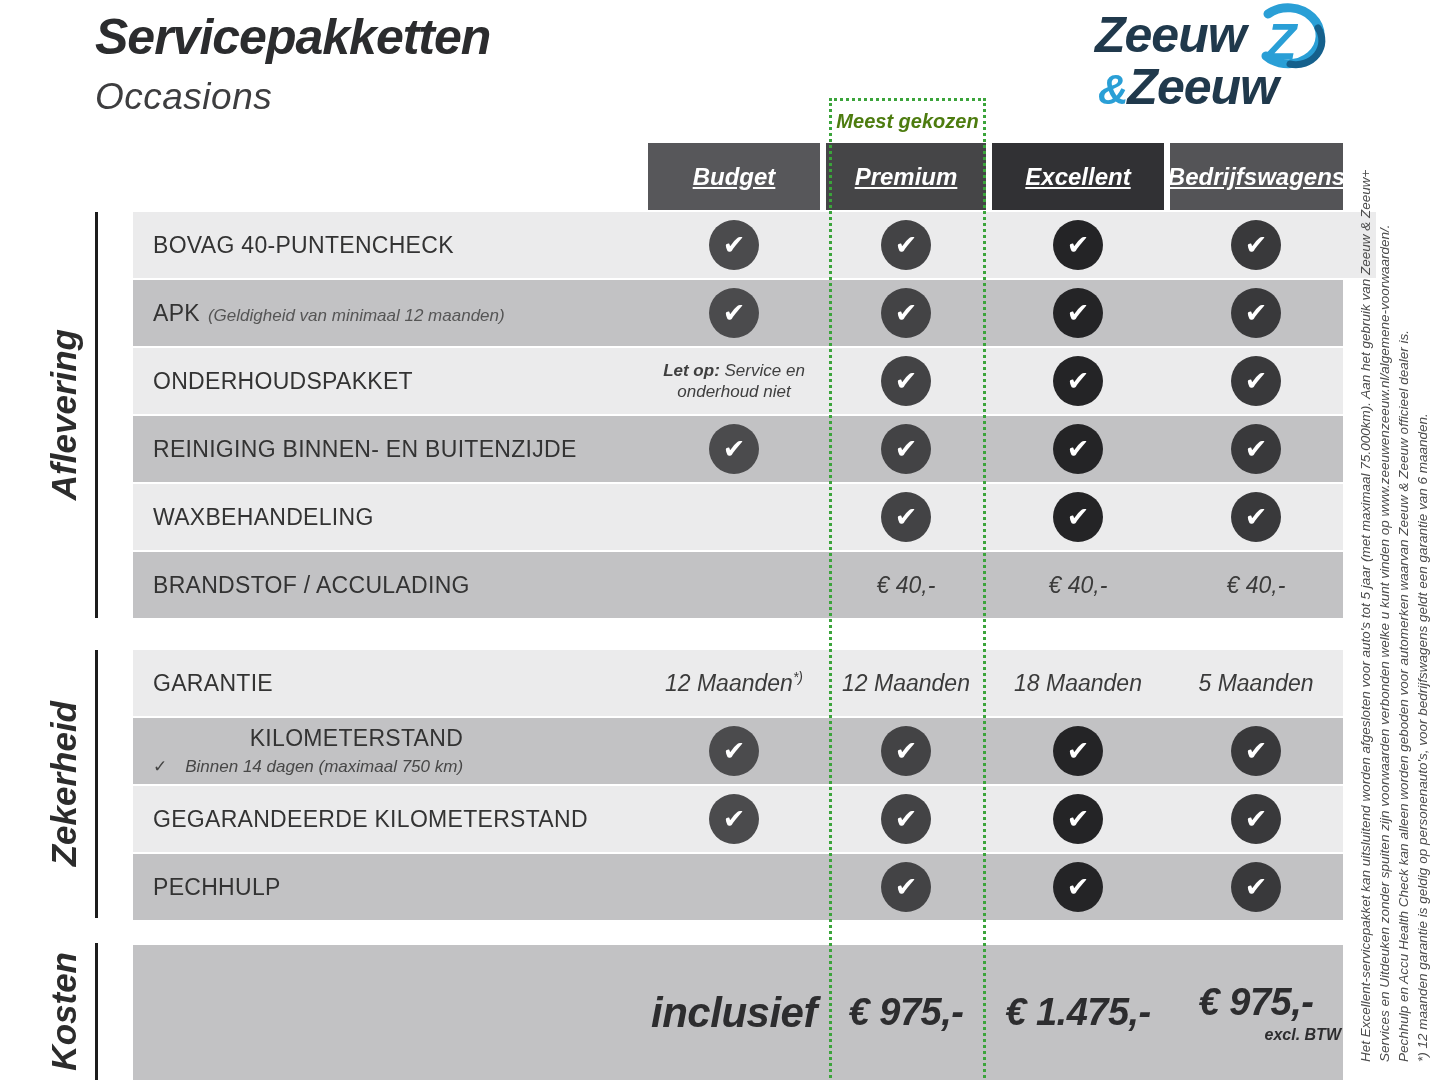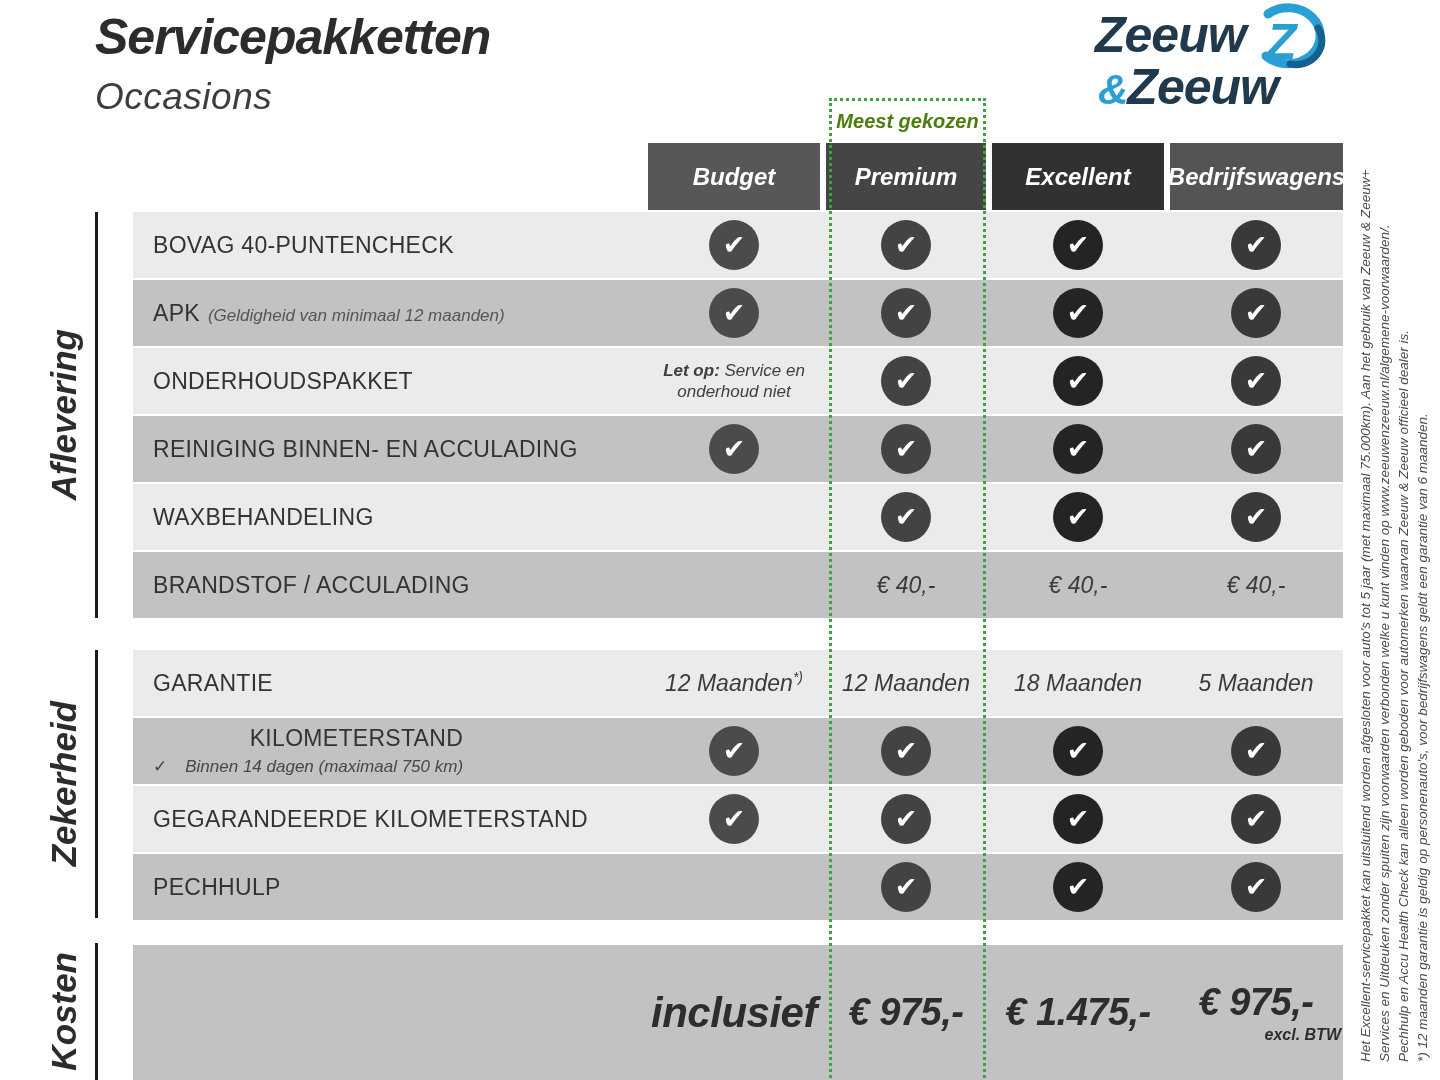--- a/index.html
+++ b/index.html
@@ -19,21 +19,21 @@
 
   
   .highlight-box{position:absolute;left:829px;top:98px;width:151px;height:982px;
     border-left:3px dotted #3ba43b;border-right:3px dotted #3ba43b;border-top:3px dotted #3ba43b;
     z-index:6;pointer-events:none;}
   .highlight-label{position:absolute;top:9px;left:0;width:100%;text-align:center;
     font-size:20px;font-weight:bold;font-style:italic;color:#4d7c0f;}
 
   
   .hcell{position:absolute;top:143px;height:67px;display:flex;align-items:center;justify-content:center;
-    color:#fff;font-size:24px;font-weight:bold;font-style:italic;z-index:2;}
+    color:#fff;font-size:24px;font-weight:bold;font-style:italic;z-index:2;text-decoration:underline;}
 
   
   .row{position:absolute;left:133px;width:1210px;height:66px;z-index:1;}
   .row.light{background:#ebebec;}
   .row.dark{background:#c2c2c4;text-align:right;}
   .row-label{position:absolute;left:20px;top:0;height:100%;display:flex;flex-direction:column;justify-content:center;}
   .row-label .main{font-size:23px;color:#333;letter-spacing:0.3px;}
   .row-label .main .inline-note{font-size:17px;font-style:italic;color:#555;font-weight:normal;letter-spacing:0;margin-left:8px;}
   .row-label .subline{font-size:17px;font-style:italic;color:#474747;margin-top:4px;}
   .row-label .subline .sub-check{font-style:normal;margin-right:18px;color:#444;}
@@ -83,21 +83,21 @@
     <div class="highlight-label">Meest gekozen</div>
   </div>
 
   <div id="header-row">
       <div class="hcell" style="left: 648px; width: 172px; background: rgb(87, 87, 90);">Budget</div>
       <div class="hcell" style="left: 826px; width: 160px; background: rgb(69, 69, 71);">Premium</div>
       <div class="hcell" style="left: 992px; width: 172px; background: rgb(49, 49, 52);">Excellent</div>
       <div class="hcell" style="left: 1170px; width: 173px; background: rgb(84, 84, 87);">Bedrijfswagens</div>
     </div>
   <div id="rows">
-      <div class="row light" style="top: 212px;">
+      <div class="row light" style="top: 212px; padding-left: 33px;">
         <div class="row-label">
           <div class="main">BOVAG 40-PUNTENCHECK</div>
         </div>
         <div class="cell" style="left: 516px;">
           <div class="check-circle" style="background: rgb(75, 75, 77);">✔</div>
         </div>
         <div class="cell" style="left: 688px;">
           <div class="check-circle" style="background: rgb(67, 67, 69);">✔</div>
         </div>
         <div class="cell" style="left: 860px;">
@@ -136,21 +136,21 @@
         </div>
         <div class="cell" style="left: 860px;">
           <div class="check-circle" style="background: rgb(36, 36, 38);">✔</div>
         </div>
         <div class="cell" style="left: 1038px;">
           <div class="check-circle" style="background: rgb(57, 57, 59);">✔</div>
         </div>
       </div>
       <div class="row dark" style="top: 416px;">
         <div class="row-label">
-          <div class="main">REINIGING BINNEN- EN ACCULADING</div>
+          <div class="main">REINIGING BINNEN- EN BUITENZIJDE</div>
         </div>
         <div class="cell" style="left: 516px;">
           <div class="check-circle" style="background: rgb(75, 75, 77);">✔</div>
         </div>
         <div class="cell" style="left: 688px;">
           <div class="check-circle" style="background: rgb(67, 67, 69);">✔</div>
         </div>
         <div class="cell" style="left: 860px;">
           <div class="check-circle" style="background: rgb(36, 36, 38);">✔</div>
         </div>

